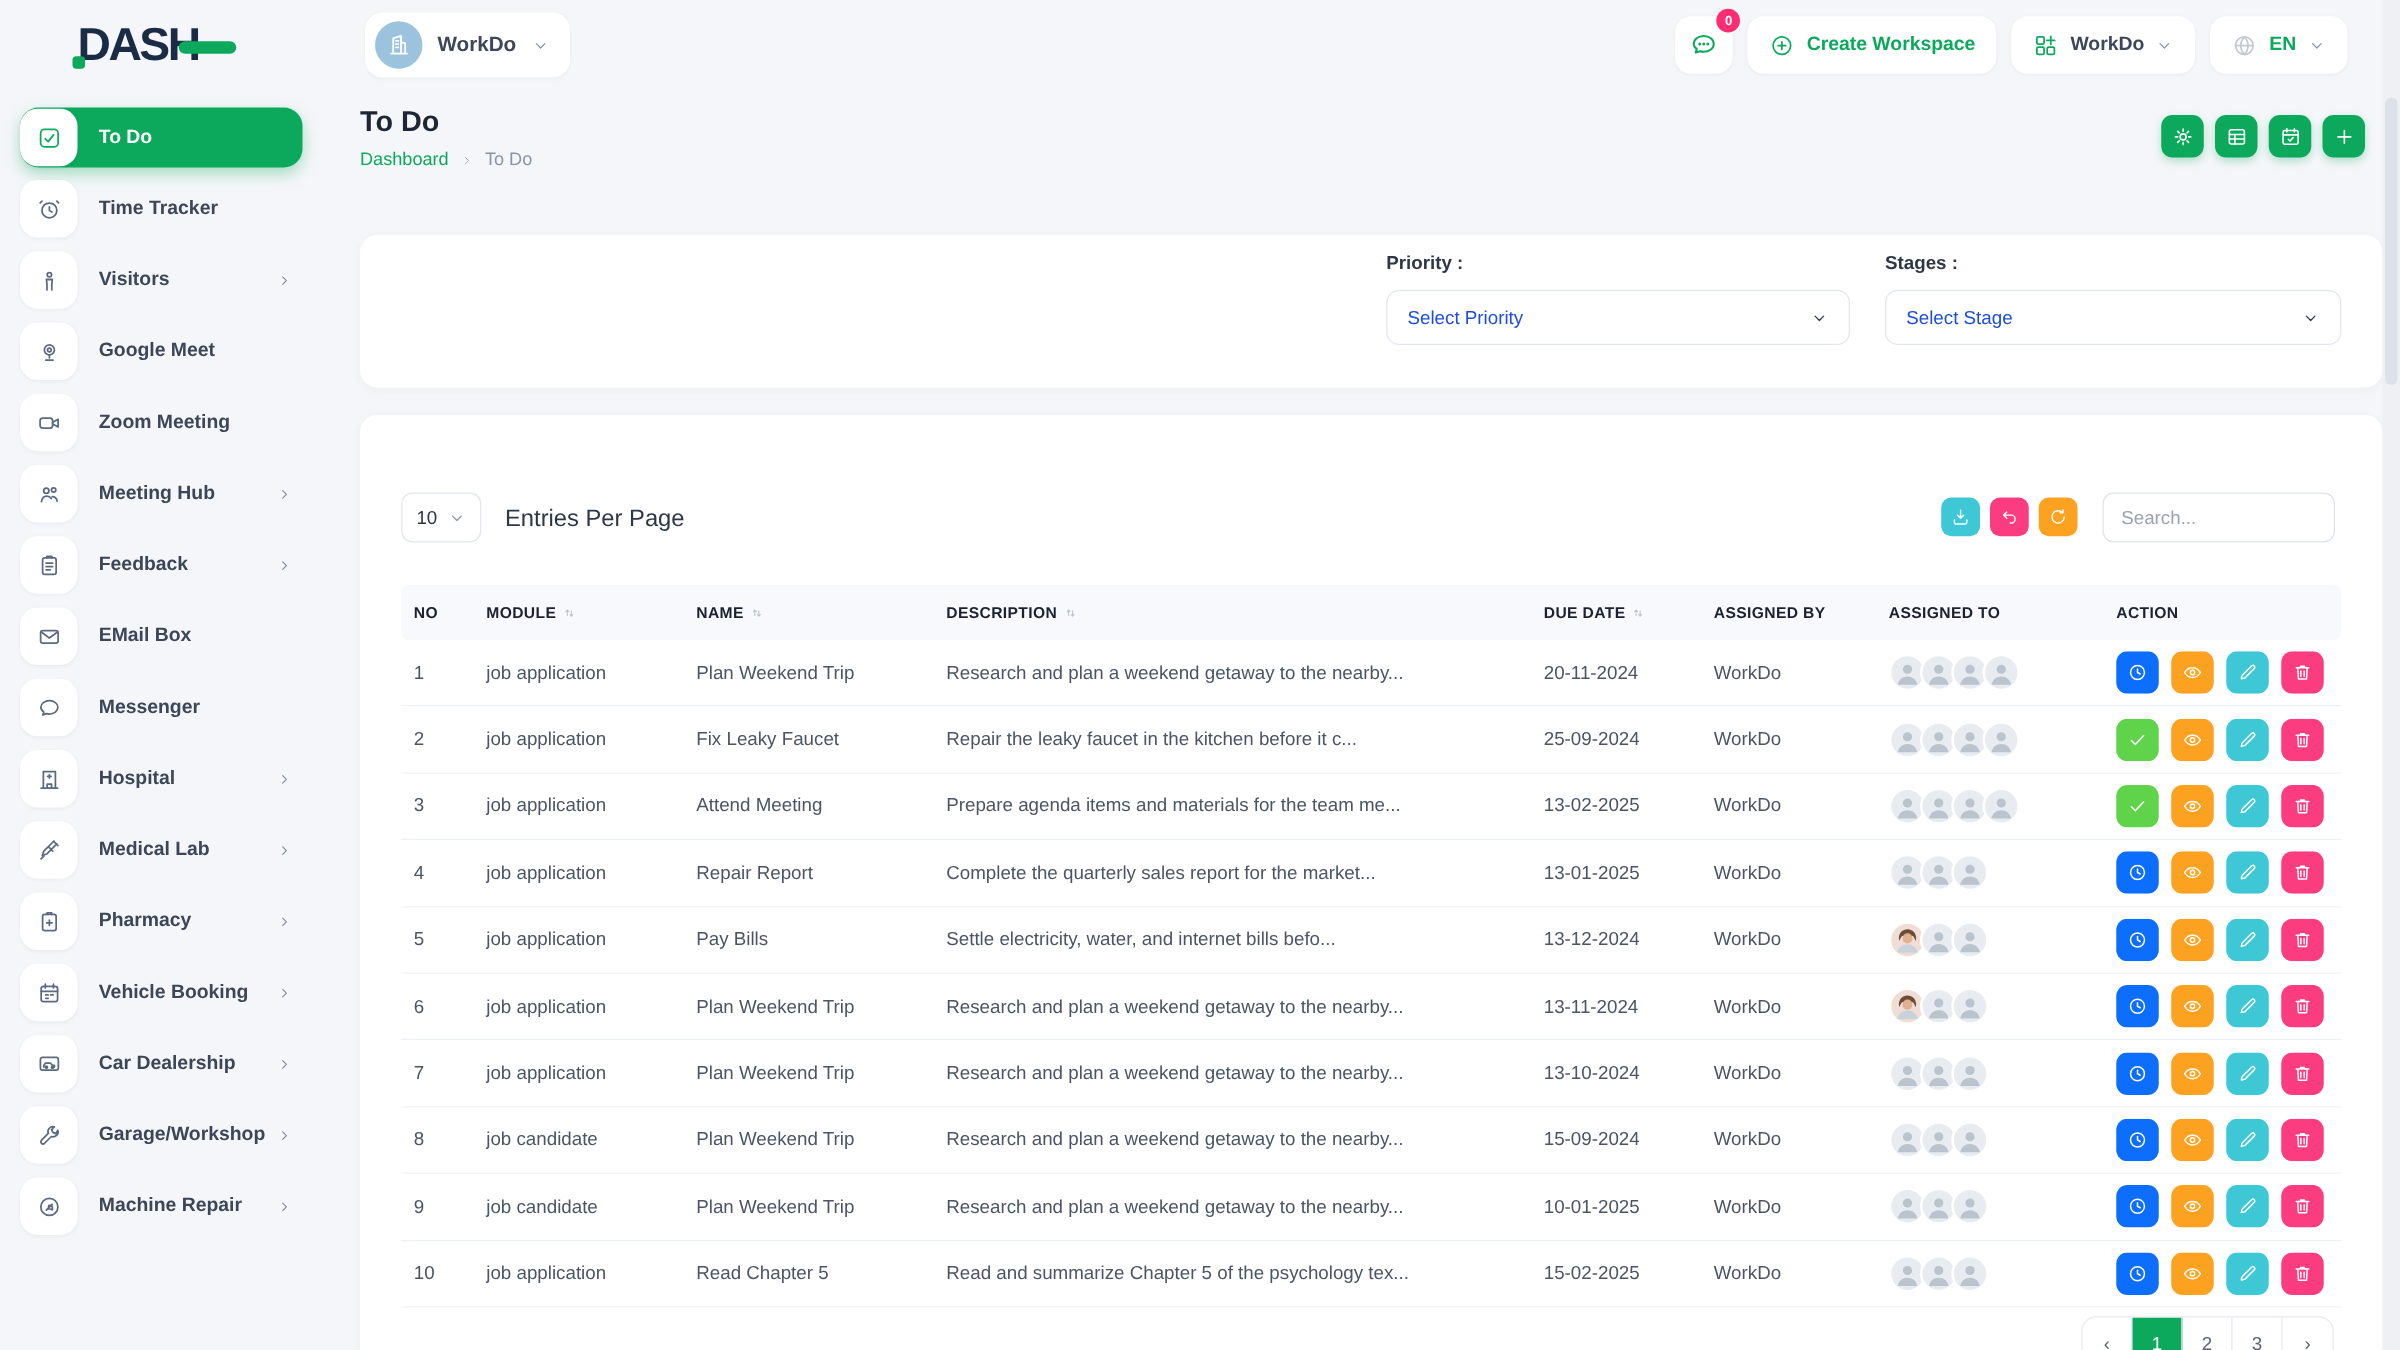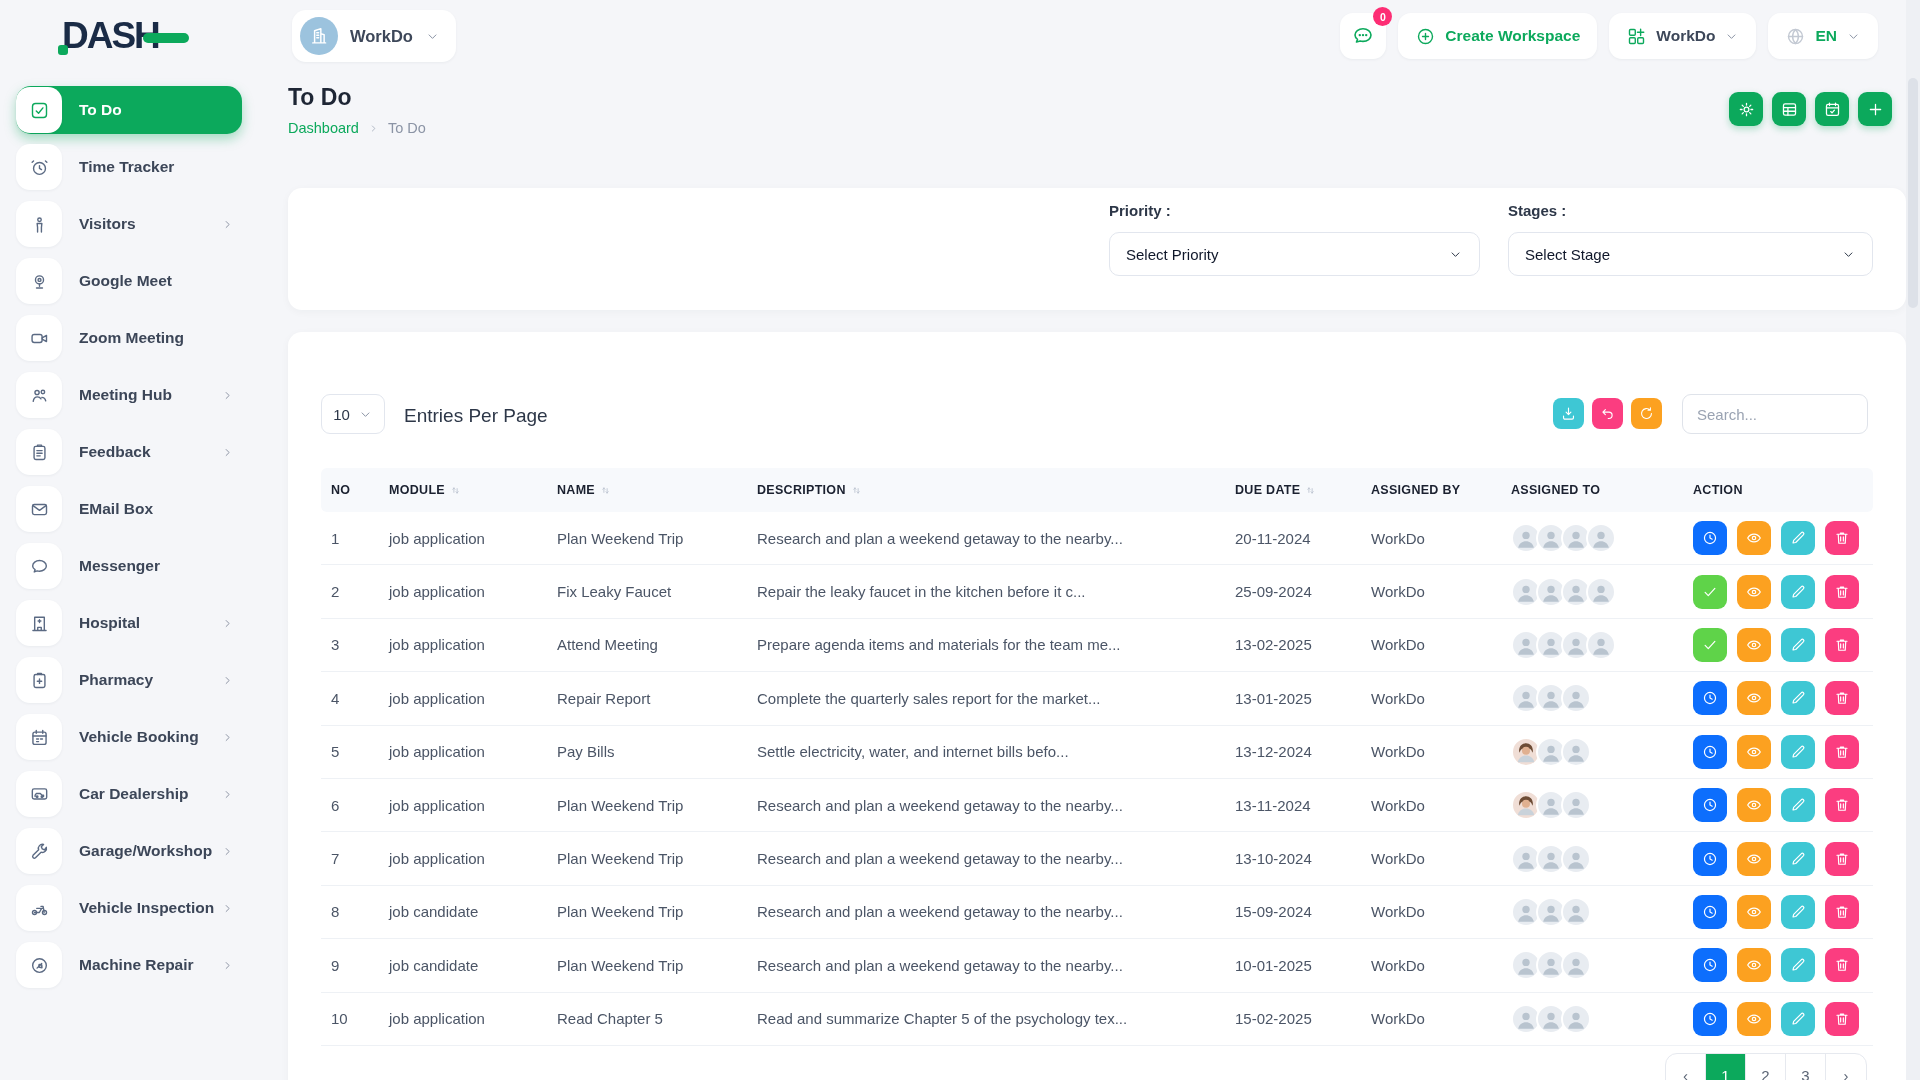--- a/index.html
+++ b/index.html
@@ -54,21 +54,21 @@
   .title-actions { position:absolute; right:14px; top:20px; display:flex; gap:9px; }
   .sq-btn { width:34px; height:34px; border-radius:9px; background:#0ca95c; color:#fff; display:flex; align-items:center; justify-content:center; cursor:pointer; box-shadow:0 3px 7px rgba(12,169,92,.3); }
   .sq-btn svg { width:19px; height:19px; }
 
   .card { position:absolute; background:#fff; border-radius:14px; box-shadow:0 2px 8px rgba(25,39,62,.04); }
   .filter-card { left:30px; top:116px; width:1618px; height:122px; }
   .fgroup { position:absolute; top:14px; }
   .fgroup.g1 { left:821px; width:371px; }
   .fgroup.g2 { left:1220px; width:365px; }
   .flabel { font-size:15px; font-weight:600; color:#2d3748; }
-  .fselect { margin-top:13px; height:44px; border:1px solid #e2e6ee; border-radius:10px; display:flex; align-items:center; padding:0 16px; font-size:15px; color:#0f172a; cursor:pointer; }
+  .fselect { margin-top:13px; height:44px; border:1px solid #e2e6ee; border-radius:10px; display:flex; align-items:center; padding:0 16px; font-size:15px; color:#1d4ed8; cursor:pointer; }
   .fselect .chev { margin-left:auto; color:#2d3748; }
 
   .table-card { left:30px; top:260px; width:1618px; height:900px; }
   .entries-select { position:absolute; left:33px; top:62px; width:64px; height:40px; border:1px solid #e2e6ee; border-radius:9px; display:flex; align-items:center; justify-content:center; gap:8px; font-size:15px; color:#2d3748; cursor:pointer; }
   .entries-label { position:absolute; left:116px; top:73px; font-size:19px; color:#2d3748; font-weight:500; }
   .ctrl-btns { position:absolute; right:244px; top:66px; display:flex; gap:8px; }
   .ctrl-btn { width:31px; height:31px; border-radius:8px; color:#fff; display:flex; align-items:center; justify-content:center; cursor:pointer; }
   .ctrl-btn svg { width:17px; height:17px; }
   .search-box { position:absolute; right:38px; top:62px; width:186px; height:40px; border:1px solid #dfe3ea; border-radius:9px; padding:0 14px; font-size:15px; color:#3d4759; font-family:"Liberation Sans",sans-serif; outline:none; }
   .search-box::placeholder { color:#9aa3b2; }
@@ -269,20 +269,33 @@
         <span class="side-label">Hospital</span>
         <span class="side-chev">
           <svg viewBox="0 0 24 24" fill="none" stroke="currentColor" stroke-width="1.6" stroke-linecap="round" stroke-linejoin="round">
             <path d="M9.5 6.5l5.5 5.5-5.5 5.5"></path>
           </svg>
         </span>
       </div>
       <div class="side-item">
         <span class="side-tile">
           <svg viewBox="0 0 24 24" fill="none" stroke="currentColor" stroke-width="1.6" stroke-linecap="round" stroke-linejoin="round">
+            <path d="M16.6 4.2l3.2 3.2M18.8 5.8L9.5 15.1l-3.9 1.3 1.3-3.9 9.3-9.3M7 17l-2.6 2.6M11.5 8.9l3.6 3.6"></path>
+          </svg>
+        </span>
+        <span class="side-label">Medical Lab</span>
+        <span class="side-chev">
+          <svg viewBox="0 0 24 24" fill="none" stroke="currentColor" stroke-width="1.6" stroke-linecap="round" stroke-linejoin="round">
+            <path d="M9.5 6.5l5.5 5.5-5.5 5.5"></path>
+          </svg>
+        </span>
+      </div>
+      <div class="side-item">
+        <span class="side-tile">
+          <svg viewBox="0 0 24 24" fill="none" stroke="currentColor" stroke-width="1.6" stroke-linecap="round" stroke-linejoin="round">
             <rect x="5.8" y="5.2" width="12.4" height="14.8" rx="2"></rect>
             <path d="M9.9 5.2V3.8h4.2v1.4M12 10.3v5M9.5 12.8h5"></path>
           </svg>
         </span>
         <span class="side-label">Pharmacy</span>
         <span class="side-chev">
           <svg viewBox="0 0 24 24" fill="none" stroke="currentColor" stroke-width="1.6" stroke-linecap="round" stroke-linejoin="round">
             <path d="M9.5 6.5l5.5 5.5-5.5 5.5"></path>
           </svg>
         </span>
@@ -317,35 +330,20 @@
           </svg>
         </span>
       </div>
       <div class="side-item">
         <span class="side-tile">
           <svg viewBox="0 0 24 24" fill="none" stroke="currentColor" stroke-width="1.6" stroke-linecap="round" stroke-linejoin="round">
             <path d="M19.8 7.2a4.6 4.6 0 01-6 5.6l-6.4 6.4a2 2 0 01-2.8-2.8l6.4-6.4a4.6 4.6 0 015.6-6l-2.6 2.6 1.2 2.4 2.4 1.2 2.2-3z"></path>
           </svg>
         </span>
         <span class="side-label">Garage/Workshop</span>
-        <span class="side-chev">
-          <svg viewBox="0 0 24 24" fill="none" stroke="currentColor" stroke-width="1.6" stroke-linecap="round" stroke-linejoin="round">
-            <path d="M9.5 6.5l5.5 5.5-5.5 5.5"></path>
-          </svg>
-        </span>
-      </div>
-      <div class="side-item">
-        <span class="side-tile">
-          <svg viewBox="0 0 24 24" fill="none" stroke="currentColor" stroke-width="1.6" stroke-linecap="round" stroke-linejoin="round">
-            <circle cx="6.3" cy="16.6" r="2.3"></circle>
-            <circle cx="17.7" cy="16.6" r="2.3"></circle>
-            <path d="M6.3 16.6h5.5l2.6-4.8h2.2M13.7 9.6h2.4l1.2 6.9M8.8 11.8h4.2"></path>
-          </svg>
-        </span>
-        <span class="side-label">Vehicle Inspection</span>
         <span class="side-chev">
           <svg viewBox="0 0 24 24" fill="none" stroke="currentColor" stroke-width="1.6" stroke-linecap="round" stroke-linejoin="round">
             <path d="M9.5 6.5l5.5 5.5-5.5 5.5"></path>
           </svg>
         </span>
       </div>
       <div class="side-item">
         <span class="side-tile">
           <svg viewBox="0 0 24 24" fill="none" stroke="currentColor" stroke-width="1.6" stroke-linecap="round" stroke-linejoin="round">
             <circle cx="12" cy="12" r="7.8"></circle>

